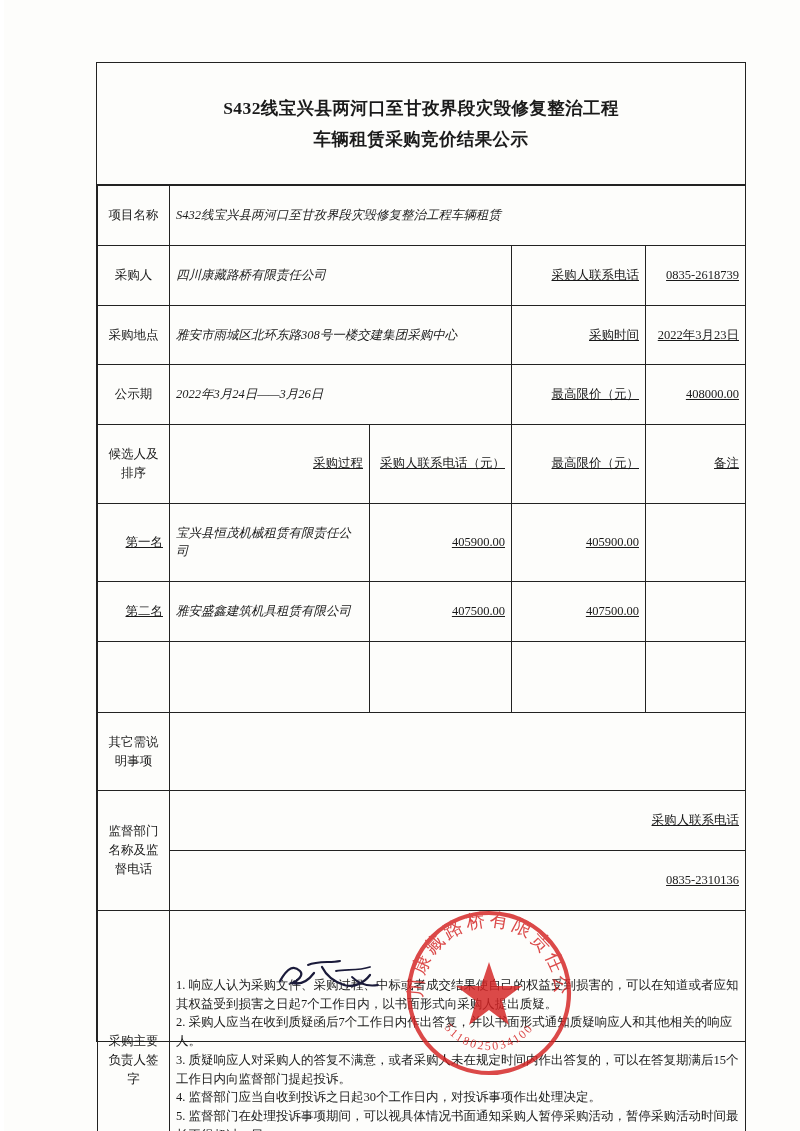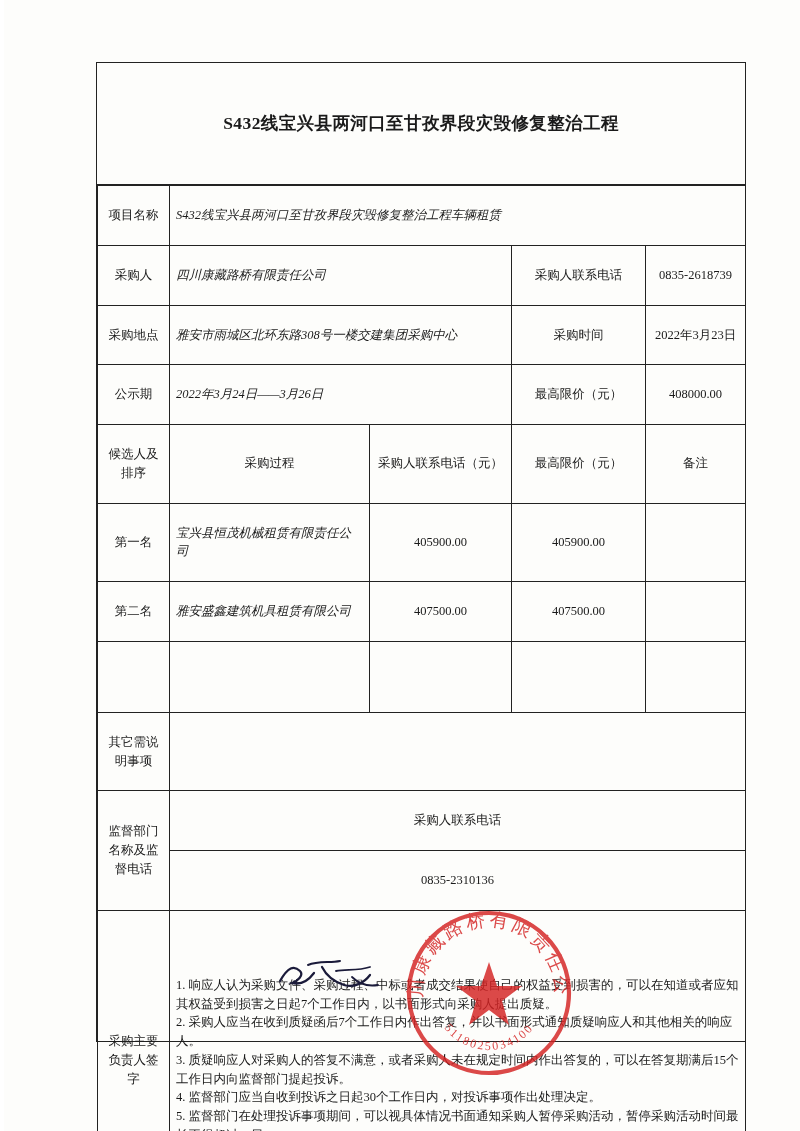--- a/index.html
+++ b/index.html
@@ -61,21 +61,21 @@
     vertical-align: middle;
     line-height: 1.5;
     font-size: 12.5px;
   }
   .lbl {
     text-align: center;
     width: 72px;
     padding: 4px 2px;
     line-height: 1.45;
   }
-  .cen { text-align: center; }
+  .cen { text-align: right; text-decoration: underline; }
   .lft { text-align: left; font-style: italic; }
   .row-h-40 { height: 40px; }
   .row-h-34 { height: 34px; }
   .notes-cell {
     text-align: left;
     vertical-align: top;
     padding: 10px 12px 10px 12px;
     line-height: 1.85;
     font-size: 12.5px;
   }
@@ -122,20 +122,21 @@
 </style>
 </head>
 <body>
 
 <div class="page">
 
   <div class="doc">
 
     <div class="title-zone">
       <div class="title-line">S432线宝兴县两河口至甘孜界段灾毁修复整治工程</div>
+      <div class="title-line">车辆租赁采购竞价结果公示</div>
     </div>
 
     <table class="main">
       <colgroup>
         <col style="width:72px">
         <col style="width:200px">
         <col style="width:142px">
         <col style="width:134px">
         <col style="width:100px">
       </colgroup>

